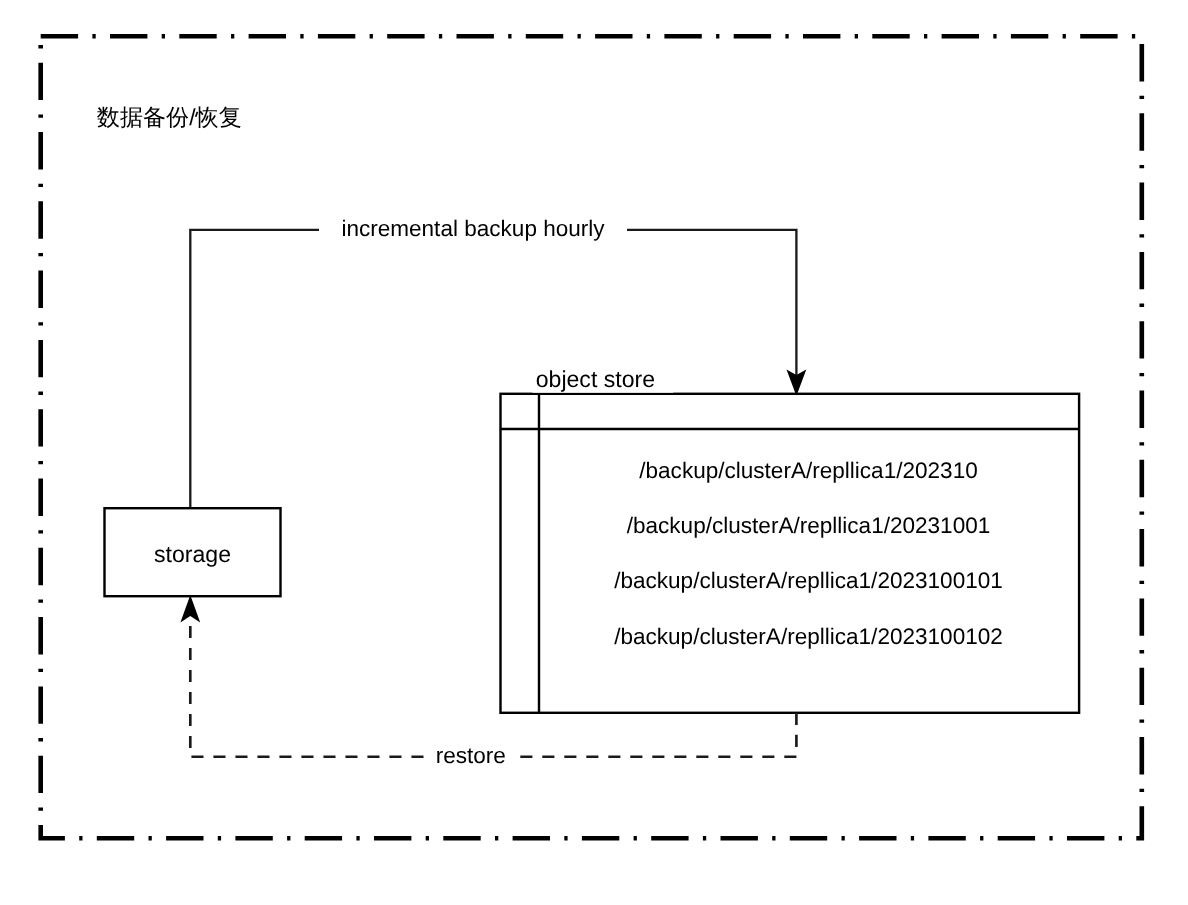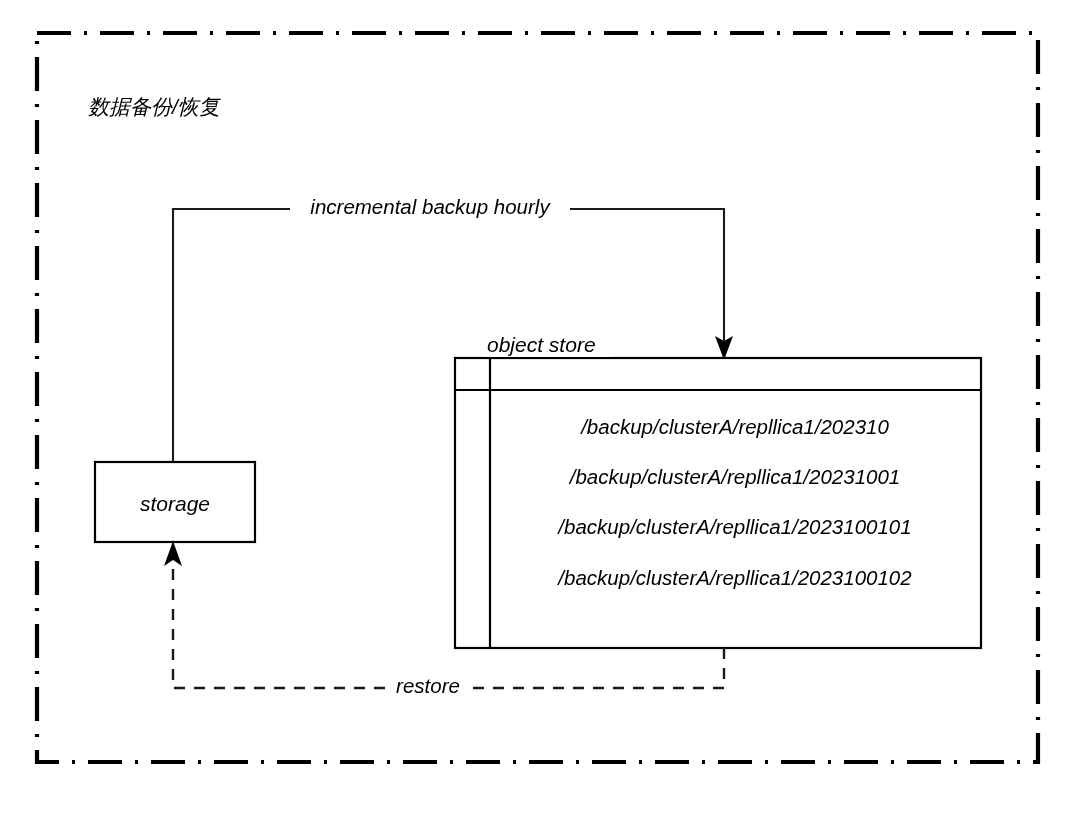--- a/index.html
+++ b/index.html
@@ -10,21 +10,20 @@
   body {
     width: 1080px;
     height: 823px;
     font-family: "Liberation Sans", sans-serif;
     overflow: hidden;
   }
   #diagram-root {
     position: relative;
     width: 1080px;
     height: 823px;
-    font-style: italic;
   }
   svg.diagram {
     display: block;
     width: 1080px;
     height: 823px;
   }
   .shape-stroke {
     fill: none;
     stroke: #000000;
   }

